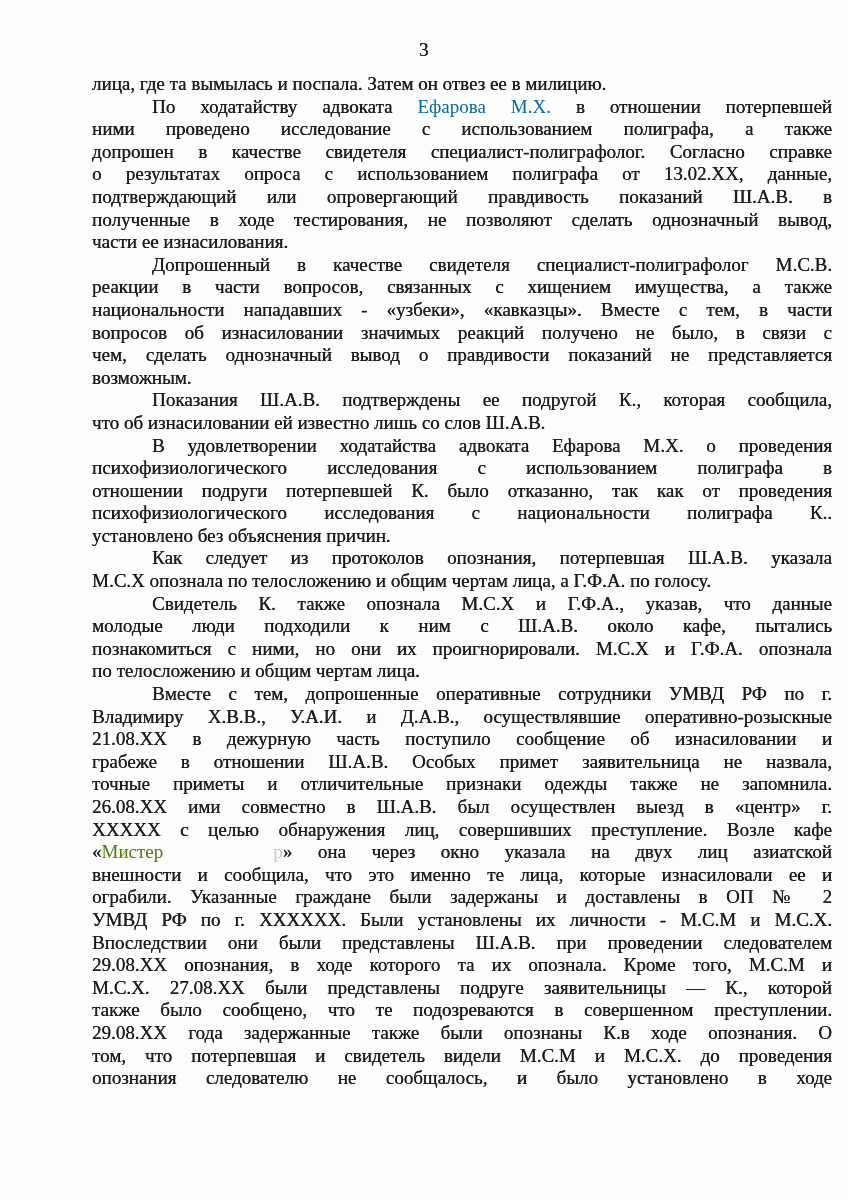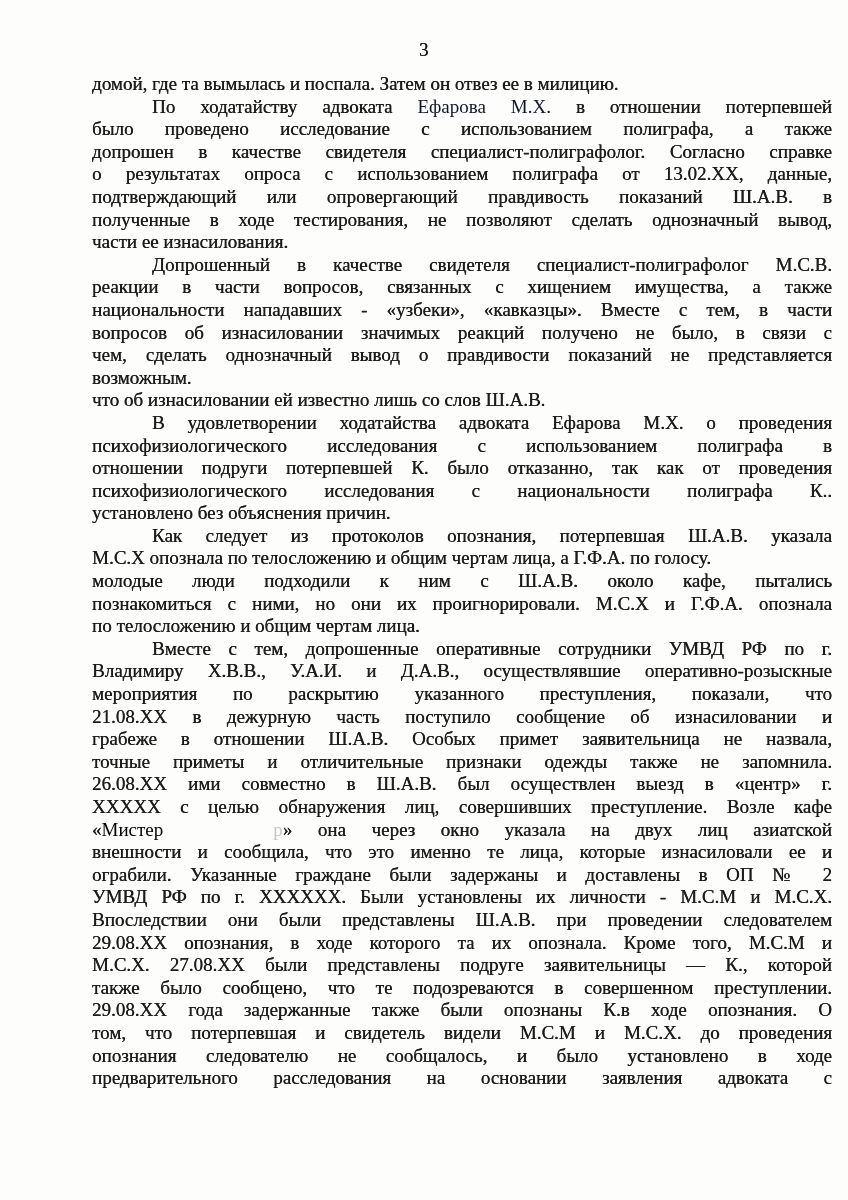--- a/index.html
+++ b/index.html
@@ -40,59 +40,59 @@
   .fade{ 
   }
   .gap{display:inline-block;height:1px;}
 </style>
 </head>
 <body>
 
 <div class="sheet" style="background: rgb(253, 253, 252); color: rgb(29, 29, 29);">
   <div class="pagenum">3</div>
   <div class="doc">
-      <div class="line end"><span>домой, где та вымылась и поспала. Затем он отвез ее в милицию.</span></div>
-      <div class="line ind"><span>По ходатайству адвоката </span><span class="fade" style="color: #0f172a; text-shadow: none;">Ефарова М.Х.</span><span> в отношении потерпевшей</span></div>
-      <div class="line"><span>было проведено исследование с использованием полиграфа, а также</span></div>
+      <div class="line end"><span>лица, где та вымылась и поспала. Затем он отвез ее в милицию.</span></div>
+      <div class="line ind"><span>По ходатайству адвоката </span><span class="fade" style="color: #0369a1; text-shadow: none;">Ефарова М.Х.</span><span> в отношении потерпевшей</span></div>
+      <div class="line"><span>ними проведено исследование с использованием полиграфа, а также</span></div>
       <div class="line"><span>допрошен в качестве свидетеля специалист-полиграфолог. Согласно справке</span></div>
       <div class="line"><span>о результатах опроса с использованием полиграфа от 13.02.ХХ, данные,</span></div>
       <div class="line"><span>подтверждающий или опровергающий правдивость показаний Ш.А.В. в</span></div>
       <div class="line"><span>полученные в ходе тестирования, не позволяют сделать однозначный вывод,</span></div>
       <div class="line end"><span>части ее изнасилования.</span></div>
       <div class="line ind"><span>Допрошенный в качестве свидетеля специалист-полиграфолог М.С.В.</span></div>
       <div class="line"><span>реакции в части вопросов, связанных с хищением имущества, а также</span></div>
       <div class="line"><span>национальности нападавших - «узбеки», «кавказцы». Вместе с тем, в части</span></div>
       <div class="line"><span>вопросов об изнасиловании значимых реакций получено не было, в связи с</span></div>
       <div class="line"><span>чем, сделать однозначный вывод о правдивости показаний не представляется</span></div>
       <div class="line end"><span>возможным.</span></div>
+      <div class="line ind"><span>Показания Ш.А.В. подтверждены ее подругой К., которая сообщила,</span></div>
       <div class="line end"><span>что об изнасиловании ей известно лишь со слов Ш.А.В.</span></div>
       <div class="line ind"><span>В удовлетворении ходатайства адвоката Ефарова М.Х. о проведения</span></div>
       <div class="line"><span>психофизиологического исследования с использованием полиграфа в</span></div>
       <div class="line"><span>отношении подруги потерпевшей К. было отказанно, так как  от проведения</span></div>
       <div class="line"><span>психофизиологического исследования с национальности полиграфа К..</span></div>
       <div class="line end"><span>установлено без объяснения причин.</span></div>
       <div class="line ind"><span>Как следует из протоколов опознания, потерпевшая Ш.А.В. указала</span></div>
       <div class="line end"><span>М.С.Х опознала по телосложению и общим чертам лица, а Г.Ф.А. по голосу.</span></div>
+      <div class="line ind"><span>Свидетель К. также опознала М.С.Х и Г.Ф.А., указав, что данные</span></div>
       <div class="line"><span>молодые люди подходили к ним с Ш.А.В. около кафе, пытались</span></div>
       <div class="line"><span>познакомиться с ними, но они их проигнорировали. М.С.Х и Г.Ф.А. опознала</span></div>
       <div class="line end"><span>по телосложению и общим чертам лица.</span></div>
       <div class="line ind"><span>Вместе с тем, допрошенные оперативные сотрудники УМВД РФ по г.</span></div>
       <div class="line"><span>Владимиру Х.В.В., У.А.И. и Д.А.В., осуществлявшие оперативно-розыскные</span></div>
-      <div class="line"><span>мероприятия по раскрытию указанного преступления, показали, что</span></div>
       <div class="line"><span>21.08.ХХ в дежурную часть поступило сообщение об изнасиловании и</span></div>
       <div class="line"><span>грабеже в отношении Ш.А.В. Особых примет заявительница не назвала,</span></div>
       <div class="line"><span>точные приметы и отличительные признаки одежды также не запомнила.</span></div>
       <div class="line"><span>26.08.ХХ ими совместно в Ш.А.В. был осуществлен выезд в «центр» г.</span></div>
       <div class="line"><span>ХХХХХ с целью обнаружения лиц, совершивших преступление. Возле кафе</span></div>
-      <div class="line"><span>«</span><span class="fade" style="color: #000000; text-shadow: none;">Мистер</span><span class="gap" style="width: 110px;"></span><span class="fade" style="color: rgb(200, 199, 196); text-shadow: none;">р</span><span>» она через окно указала на двух лиц азиатской</span></div>
+      <div class="line"><span>«</span><span class="fade" style="color: #4d7c0f; text-shadow: none;">Мистер</span><span class="gap" style="width: 110px;"></span><span class="fade" style="color: rgb(200, 199, 196); text-shadow: none;">р</span><span>» она через окно указала на двух лиц азиатской</span></div>
       <div class="line"><span>внешности и сообщила, что это именно те лица, которые изнасиловали ее и</span></div>
       <div class="line"><span>ограбили. Указанные граждане были задержаны и доставлены в ОП № 2</span></div>
       <div class="line"><span>УМВД РФ по г. ХХХХХХ. Были установлены их личности - М.С.М и М.С.Х.</span></div>
       <div class="line"><span>Впоследствии они были представлены Ш.А.В. при проведении следователем</span></div>
       <div class="line"><span>29.08.ХХ опознания, в ходе которого та их опознала. Кроме того, М.С.М и</span></div>
       <div class="line"><span>М.С.Х. 27.08.ХХ были представлены подруге заявительницы — К., которой</span></div>
       <div class="line"><span>также было сообщено, что те подозреваются в совершенном преступлении.</span></div>
       <div class="line"><span>29.08.ХХ года задержанные также были опознаны К.в ходе опознания. О</span></div>
       <div class="line"><span>том, что потерпевшая и свидетель видели М.С.М и М.С.Х. до проведения</span></div>
       <div class="line"><span>опознания следователю не сообщалось, и было установлено в ходе</span></div>
-      <div class="line"><span>предварительного расследования на основании заявления адвоката с</span></div>
     </div>
 </div>
 
 </body></html>

